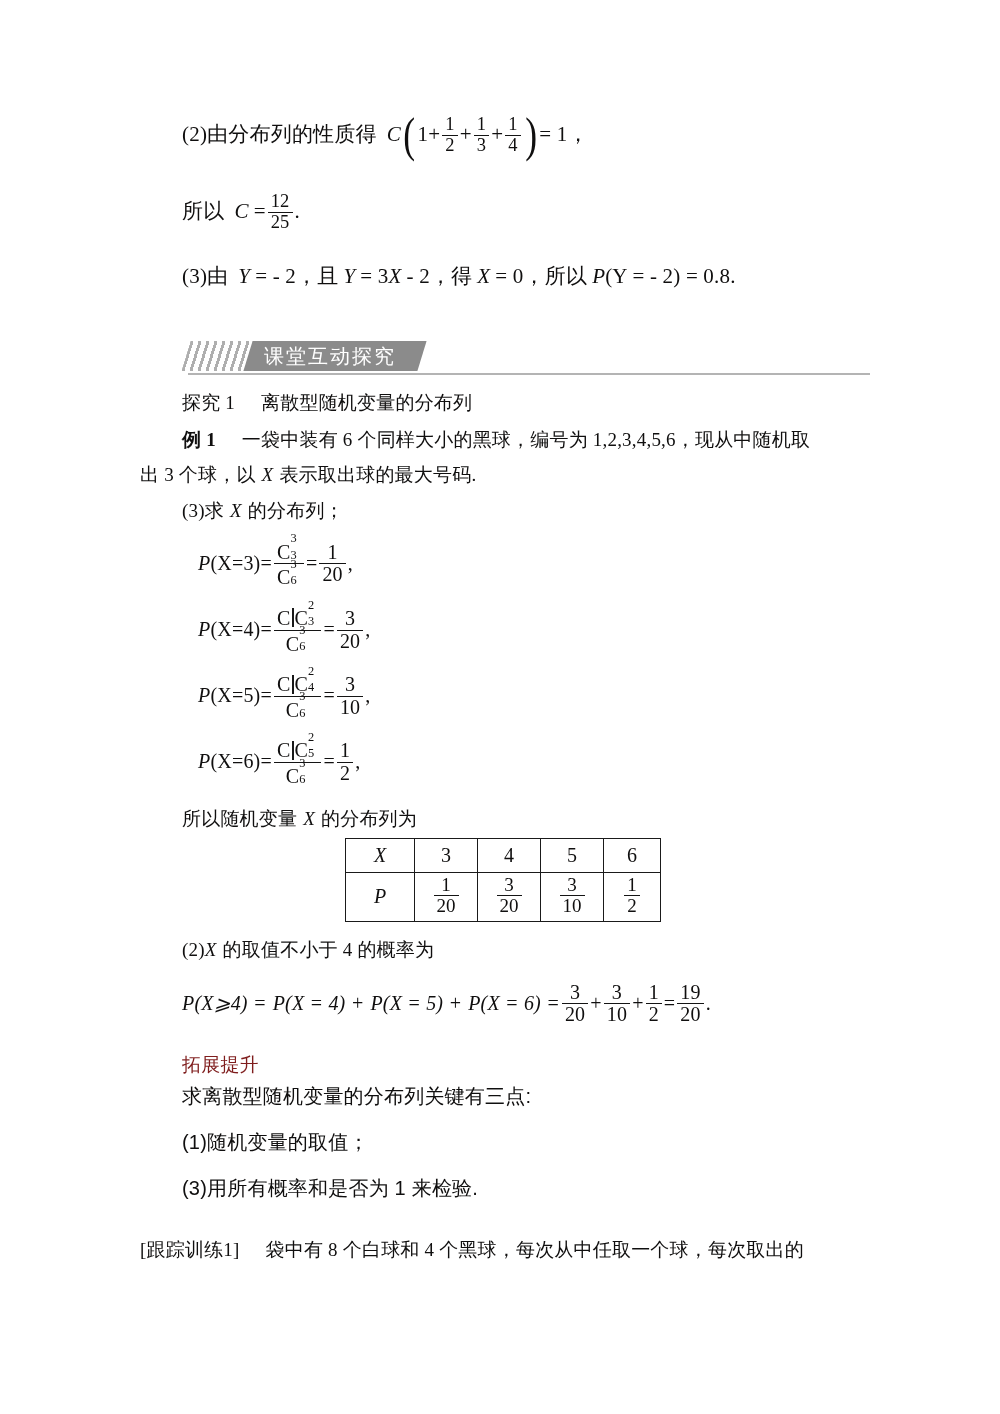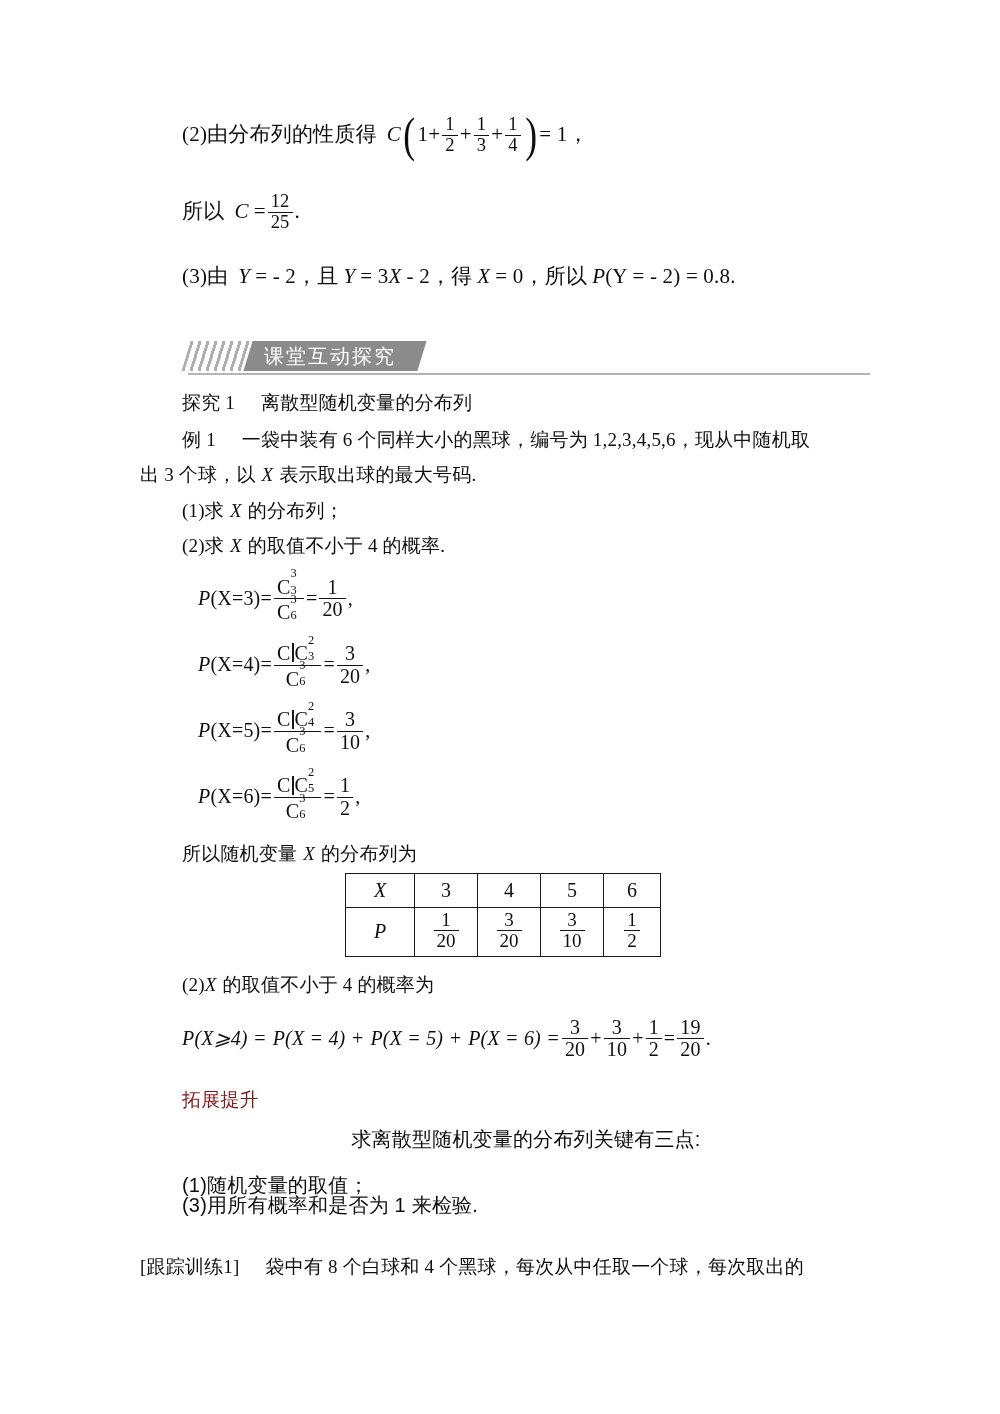--- a/index.html
+++ b/index.html
@@ -33,21 +33,21 @@
     font-size: 19px;
     line-height: 1.0;
     letter-spacing: 0.2px;
     white-space: nowrap;
   }
   .indent { padding-left: 42px; }
   .it { font-style: italic; font-family: "Liberation Serif", serif; }
   .han { font-family: "Liberation Serif", "DejaVu Serif", serif; }
   .sp { display: inline-block; width: 10px; }
   .sp-wide { display: inline-block; width: 26px; }
-  .bold { font-weight: 400; }
+  .bold { font-weight: 700; }
 
   
   .sans {
     font-family: "Liberation Sans", "DejaVu Sans", sans-serif;
     font-size: 20px;
   }
   .sans-small {
     font-family: "Liberation Sans", "DejaVu Sans", sans-serif;
     font-size: 19px;
     color: #7f1d1d;
@@ -222,24 +222,21 @@
   </div>
 
   <div class="line indent" style="margin-top:18px;">
     <span class="han bold">例 1</span><span class="sp-wide"></span><span class="han">一袋中装有 6 个同样大小的黑球，编号为 1,2,3,4,5,6，现从中随机取</span>
   </div>
   <div class="line" style="margin-top:16px;">
     <span class="han">出 3 个球，以</span><span class="sp" style="width:6px"></span><span class="it">X</span><span class="sp" style="width:6px"></span><span class="han">表示取出球的最大号码.</span>
   </div>
 
   <div class="line indent" style="margin-top:17px;">
-    <span class="han">(1)求</span><span class="sp" style="width:6px"></span><span class="it">X</span><span class="sp" style="width:6px"></span><span class="han">的分布列；</span>
-  </div>
-  <div class="line indent" style="margin-top:16px;">
-    <span class="han">(2)求</span><span class="sp" style="width:6px"></span><span class="it">X</span><span class="sp" style="width:6px"></span><span class="han">的取值不小于 4 的概率.</span>
+    <span class="han">(3)求</span><span class="sp" style="width:6px"></span><span class="it">X</span><span class="sp" style="width:6px"></span><span class="han">的分布列；</span>
   </div>
 
 
   <div class="line" style="margin-top:20px; padding-left:58px; font-size:20px;">
     <span class="it">P</span><span>(X=3)=</span><span class="frac big"><span class="num"><span class="comb"><span class="cbase">C</span><span class="scripts"><span class="sup">3</span><span class="sub">3</span></span></span></span><span class="den"><span class="comb"><span class="cbase">C</span><span class="scripts"><span class="sup">3</span><span class="sub">6</span></span></span></span></span><span>=</span><span class="frac big"><span class="num">1</span><span class="den">20</span></span><span>,</span>
   </div>
 
   <div class="line" style="margin-top:16px; padding-left:58px; font-size:20px;">
     <span class="it">P</span><span>(X=4)=</span><span class="frac big"><span class="num"><span class="comb"><span class="cbase">C</span><span class="bar-artifact"></span><span class="cbase">C</span><span class="scripts"><span class="sup">2</span><span class="sub">3</span></span></span></span><span class="den"><span class="comb"><span class="cbase">C</span><span class="scripts"><span class="sup">3</span><span class="sub">6</span></span></span></span></span><span>=</span><span class="frac big"><span class="num">3</span><span class="den">20</span></span><span>,</span>
   </div>
@@ -292,25 +289,25 @@
   <div class="line indent" style="margin-top:18px;">
     <span class="han">(2)</span><span class="it">X</span><span class="sp" style="width:6px"></span><span class="han">的取值不小于 4 的概率为</span>
   </div>
 
   <div class="line indent" style="margin-top:24px; font-size:20px;">
     <span class="it">P</span><span class="it">(X⩾4) =</span><span class="sp" style="width:6px"></span><span class="it">P(X = 4) +</span><span class="sp" style="width:6px"></span><span class="it">P(X = 5) +</span><span class="sp" style="width:6px"></span><span class="it">P(X = 6) =</span><span class="frac big"><span class="num">3</span><span class="den">20</span></span><span>+</span><span class="frac big"><span class="num">3</span><span class="den">10</span></span><span>+</span><span class="frac big"><span class="num">1</span><span class="den">2</span></span><span>=</span><span class="frac big"><span class="num">19</span><span class="den">20</span></span><span>.</span>
   </div>
 
   <div class="line indent sans-small" style="margin-top:28px;">拓展提升</div>
 
-  <div class="line indent sans" style="margin-top:20px;text-align:center;">求离散型随机变量的分布列关键有三点:</div>
+  <div class="line indent sans" style="margin-top:12px;">求离散型随机变量的分布列关键有三点:</div>
 
   <div class="line indent sans" style="margin-top:26px;">(1)随机变量的取值；</div>
 
 
-  <div class="line indent sans" style="">(3)用所有概率和是否为 1 来检验.</div>
+  <div class="line indent sans" style="margin-top:26px;">(3)用所有概率和是否为 1 来检验.</div>
 
   <div class="line" style="margin-top:42px;">
     <span class="han">[跟踪训练1]</span><span class="sp-wide"></span><span class="han">袋中有 8 个白球和 4 个黑球，每次从中任取一个球，每次取出的</span>
   </div>
 
 </div>
 </div>
 
 </body></html>

